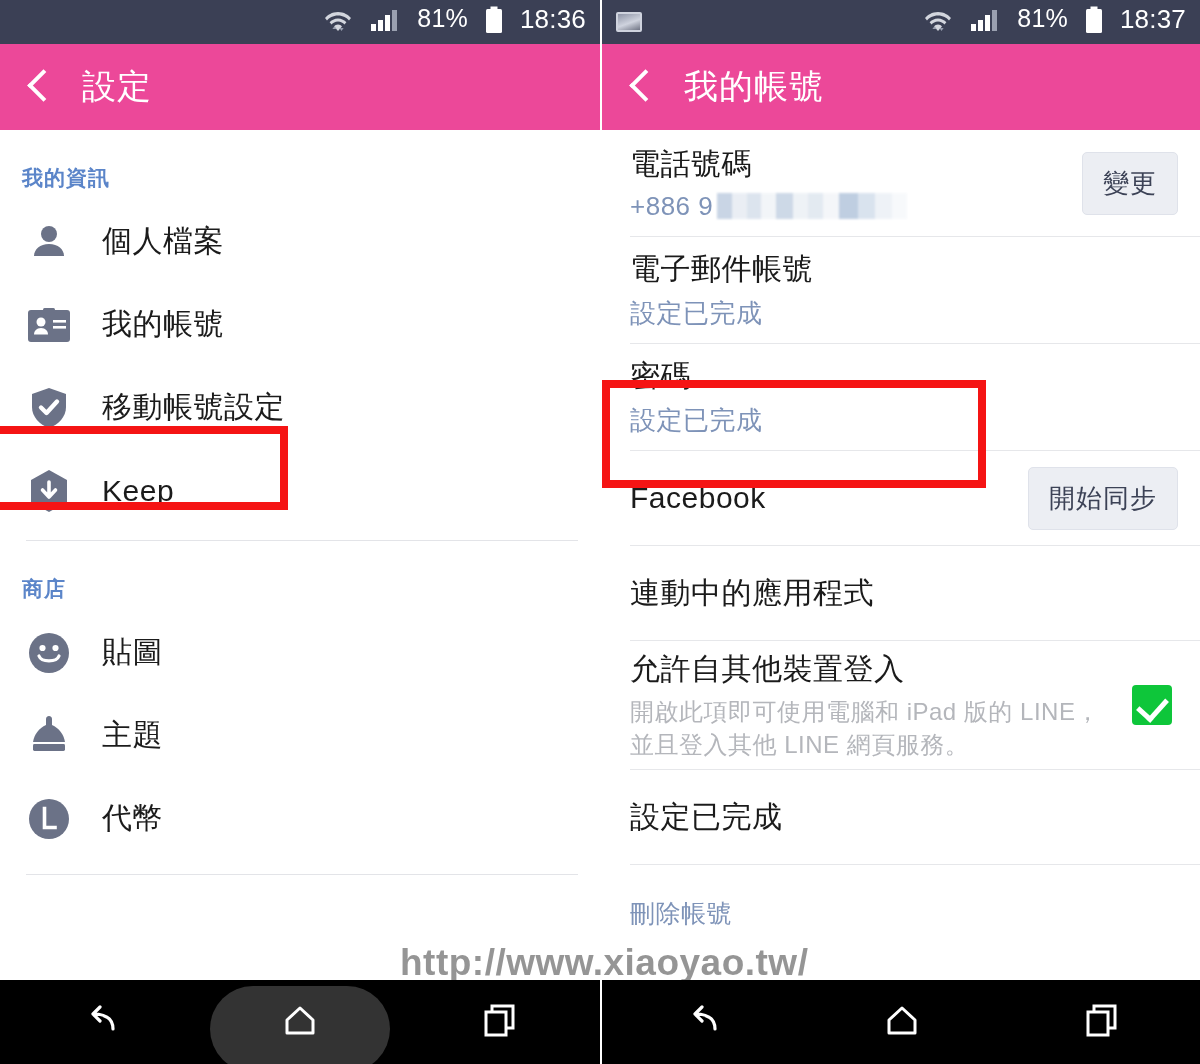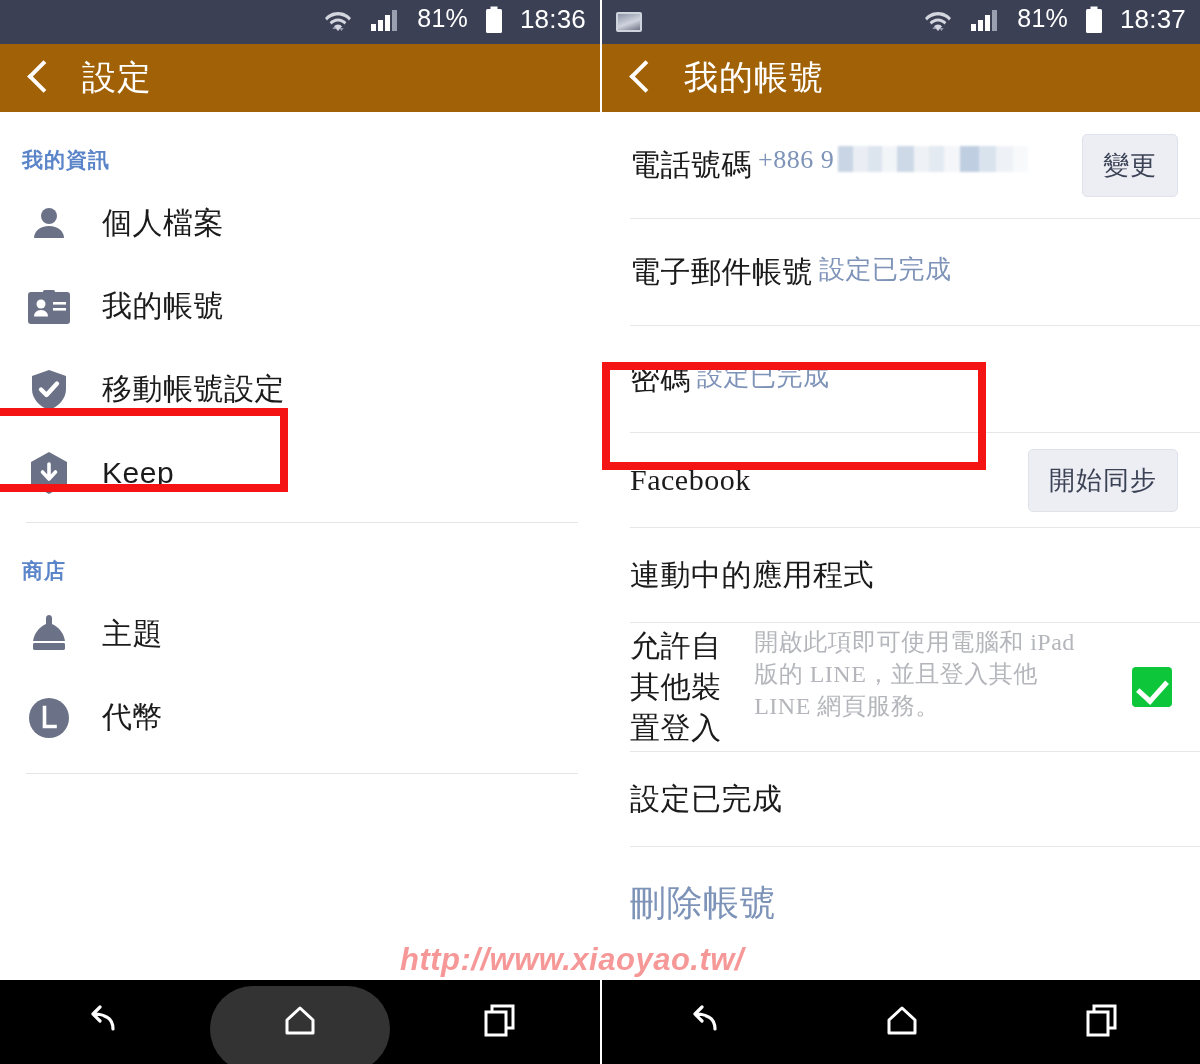--- a/index.html
+++ b/index.html
@@ -43,22 +43,22 @@
   .sb-time { font-size: 26px; }
   .screenshot-ico {
     width: 26px; height: 20px;
     border: 2px solid #cfd3de;
     border-radius: 2px;
     background: linear-gradient(160deg,#8e94a6 0%,#cfd3de 55%,#6f7484 100%);
   }
 
   
   .appbar {
-    height: 68px;
-    background: #a16207;
+    height: 86px;
+    background: #ec4899;
     display: flex;
     align-items: center;
     padding: 0 20px;
   }
   .back-chevron {
     width: 40px; height: 44px;
     position: relative;
     flex: 0 0 auto;
     margin-right: 22px;
   }
@@ -121,21 +121,21 @@
   
   .acct-list { position: relative; height: 850px; }
   .acct-row {
     position: relative;
     display: flex;
     align-items: center;
     justify-content: space-between;
     padding: 0 22px 0 28px;
     min-height: 92px;
   }
-  .acct-row .texts { display: flex; flex-direction: row; gap: 6px; font-family: Liberation Serif, serif; }
+  .acct-row .texts { display: flex; flex-direction: column; gap: 6px; }
   .acct-title {
     font-size: 30px;
     color: #1b1b1b;
     letter-spacing: 0.5px;
   }
   .acct-sub {
     font-size: 26px;
     color: #7e93b8;
     letter-spacing: 0.5px;
   }
@@ -213,24 +213,23 @@
     font-size: 52px;
     font-weight: bold;
     color: #8e9474;
     letter-spacing: 2px;
     text-shadow: 2px 2px 0 rgba(160,170,200,0.5);
     font-family: "DejaVu Sans", sans-serif;
   }
   .wm-url {
     position: absolute;
     left: 0px; top: 62px;
-    font-size: 31px;
-    font-style: italic;
+    font-size: 37px;
     font-weight: bold;
-    color: #ef4444;
+    color: #404040;
     letter-spacing: 0.5px;
   }
 
   
   .navbar {
     position: absolute;
     left: 0; bottom: 0;
     width: 600px; height: 84px;
     background: #000000;
     display: flex;
@@ -343,20 +342,31 @@
             <path d="M20 13 L20 27 M13.5 21 L20 28 L26.5 21" stroke="#ffffff" stroke-width="3.6" fill="none" stroke-linecap="round" stroke-linejoin="round"></path>
           </svg>
         </span>
         <span class="nav-label">Keep</span>
       </div>
 
       <div class="divider-thin"></div>
 
       <div class="section-head">商店</div>
 
+      <div class="nav-item">
+        <span class="nav-ico">
+          <svg width="42" height="42" viewBox="0 0 42 42" fill="#6b7287">
+            <circle cx="21" cy="21" r="20"></circle>
+            <circle cx="14.5" cy="16" r="3.1" fill="#ffffff"></circle>
+            <circle cx="27.5" cy="16" r="3.1" fill="#ffffff"></circle>
+            <path d="M11 24 C13.5 30.5 28.5 30.5 31 24" stroke="#ffffff" stroke-width="3.2" fill="none" stroke-linecap="round"></path>
+          </svg>
+        </span>
+        <span class="nav-label">貼圖</span>
+      </div>
 
       <div class="nav-item">
         <span class="nav-ico">
           <svg width="38" height="42" viewBox="0 0 38 42" fill="#6b7287">
             <path d="M19 1 C17.2 1 16 2.4 16 4 L16 10 L22 10 L22 4 C22 2.4 20.8 1 19 1 Z"></path>
             <path d="M16 10 C9 13 4 20 3 27 L35 27 C34 20 29 13 22 10 Z"></path>
             <rect x="3" y="29" width="32" height="7" rx="1.4"></rect>
           </svg>
         </span>
         <span class="nav-label">主題</span>
@@ -498,21 +508,21 @@
 
       <div class="acct-row" style="min-height:94px;">
         <div class="texts">
           <div class="acct-title">設定已完成</div>
         </div>
       </div>
       <div class="row-div"></div>
 
       <div class="acct-row" style="min-height:60px;">
         <div class="texts">
-          <div class="acct-sub" style="font-size:36px;margin-top:32px;">刪除帳號</div>
+          <div class="acct-sub" style="font-size:25px;margin-top:32px;">刪除帳號</div>
         </div>
       </div>
 
       <div class="redbox" id="redbox-right"></div>
     </div>
 
     <div class="navbar">
       <div class="nav-btn">
         <span>
           <svg width="40" height="40" viewBox="0 0 40 40">

